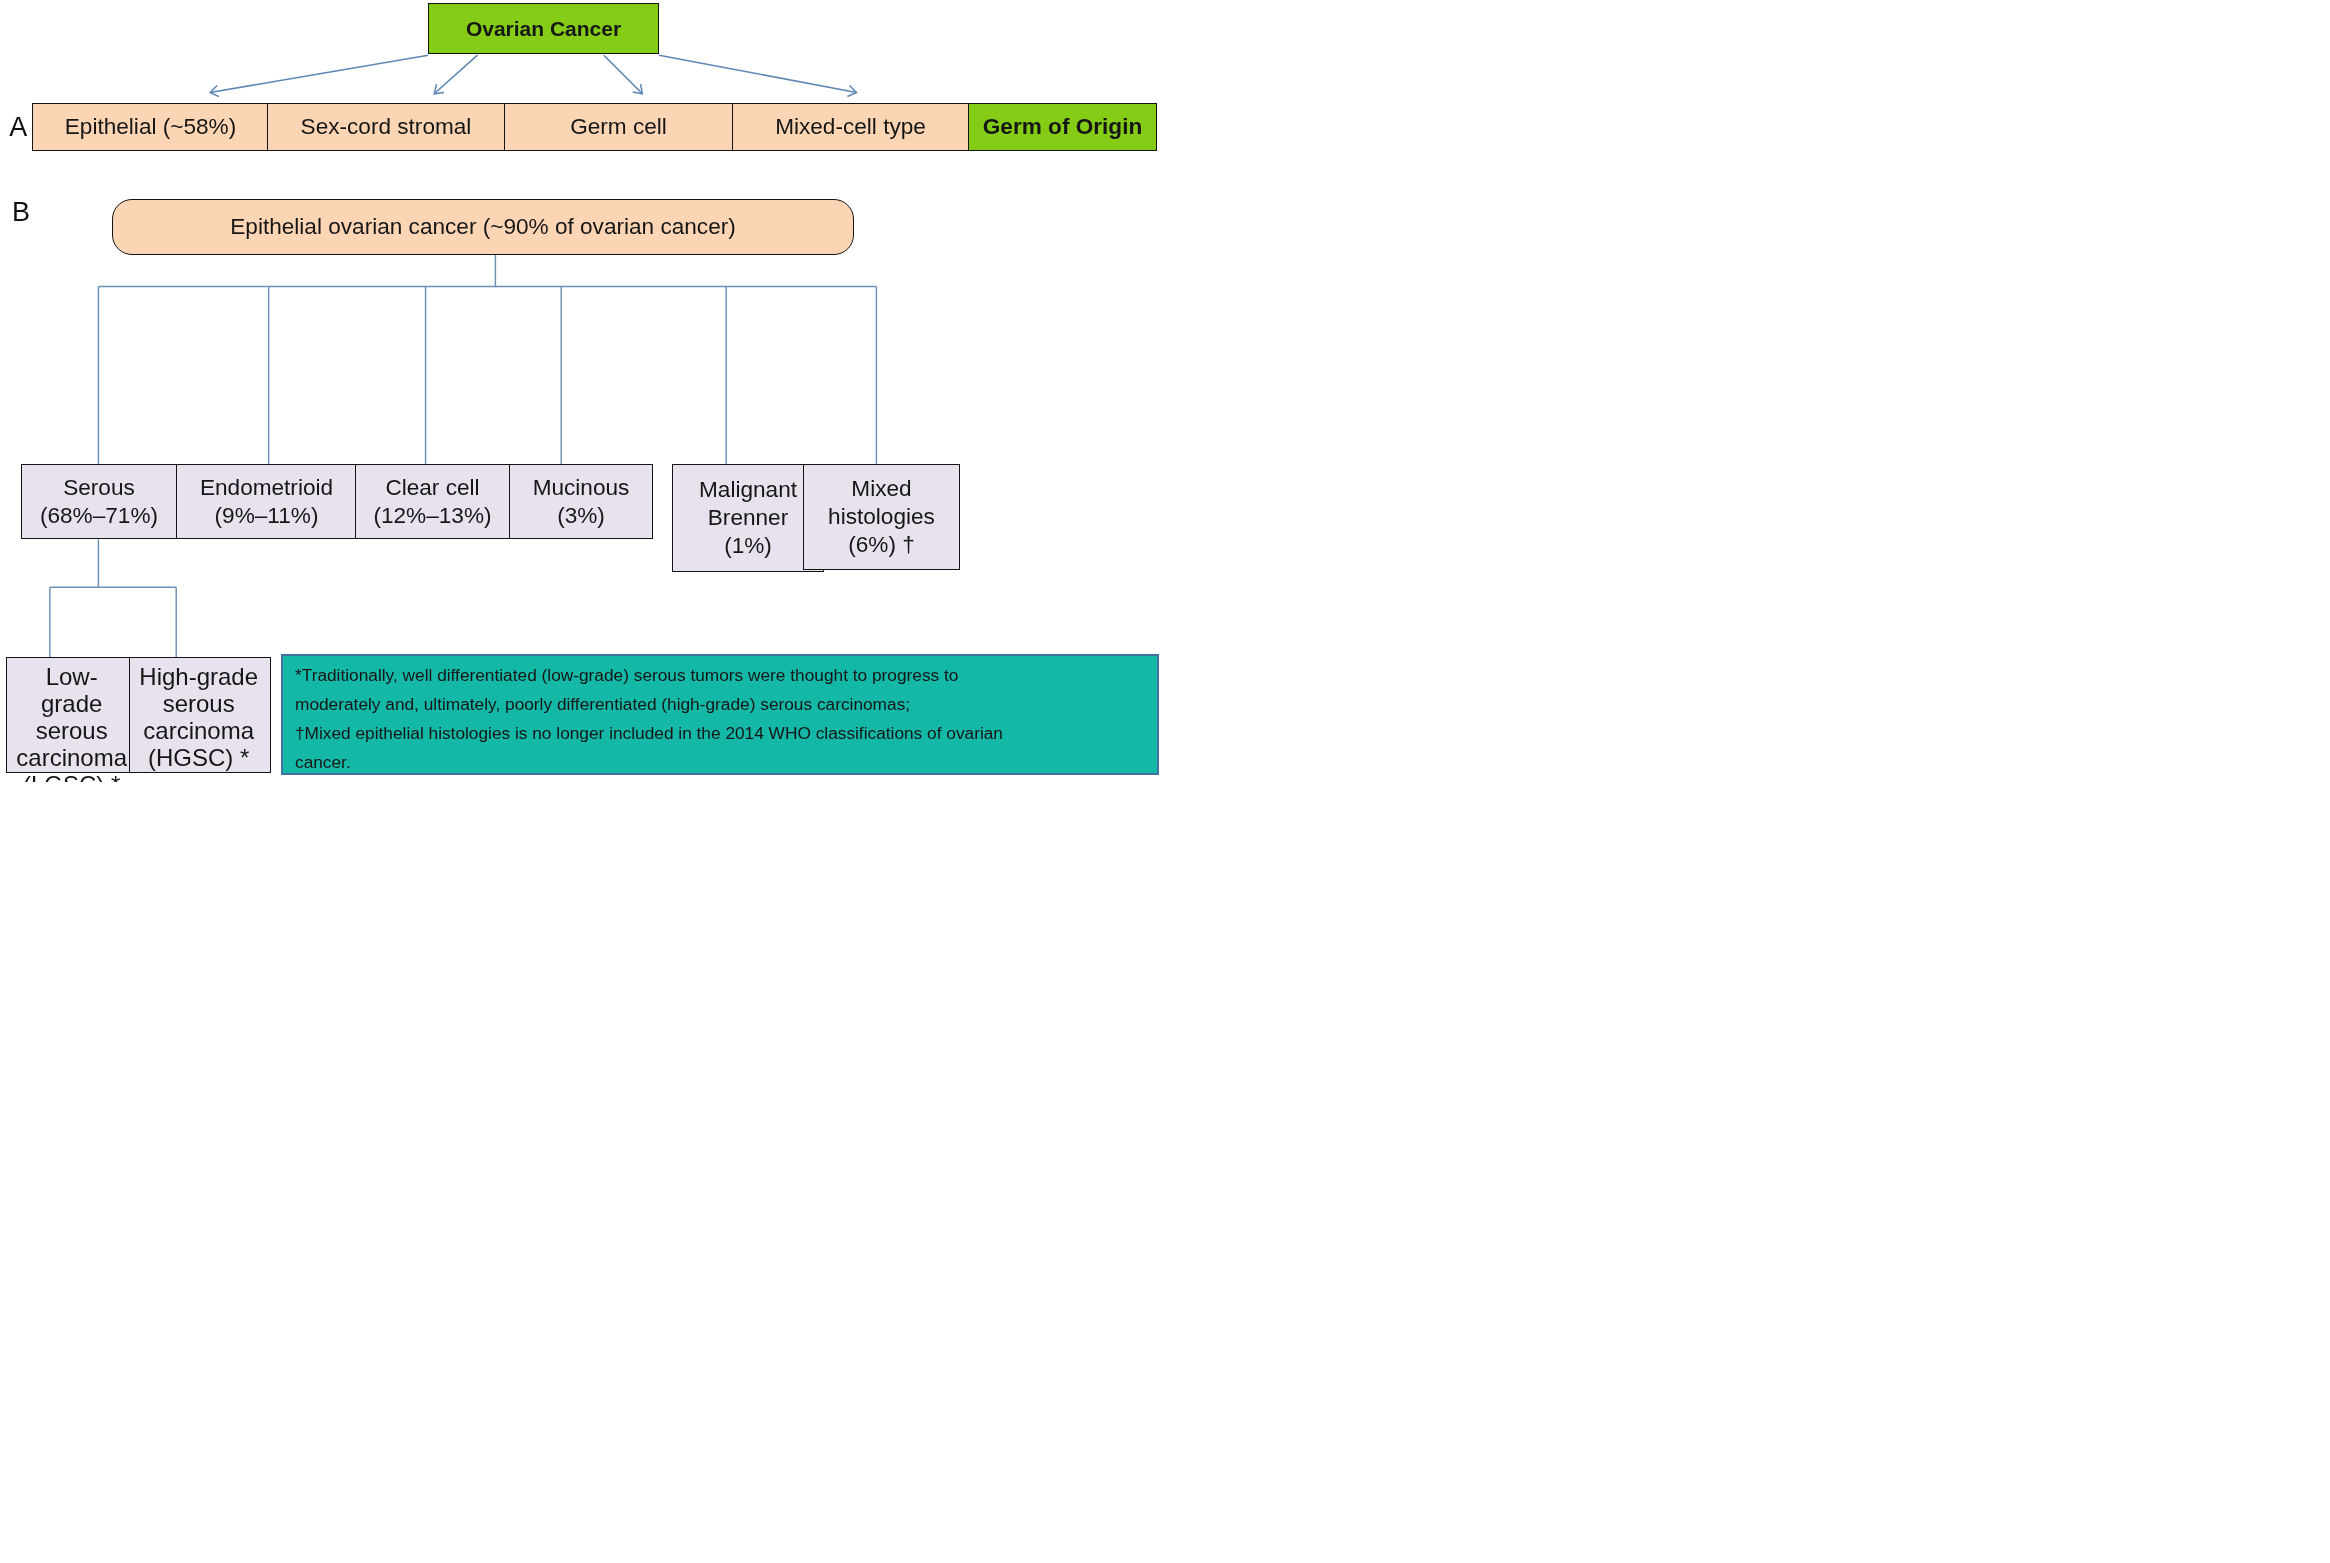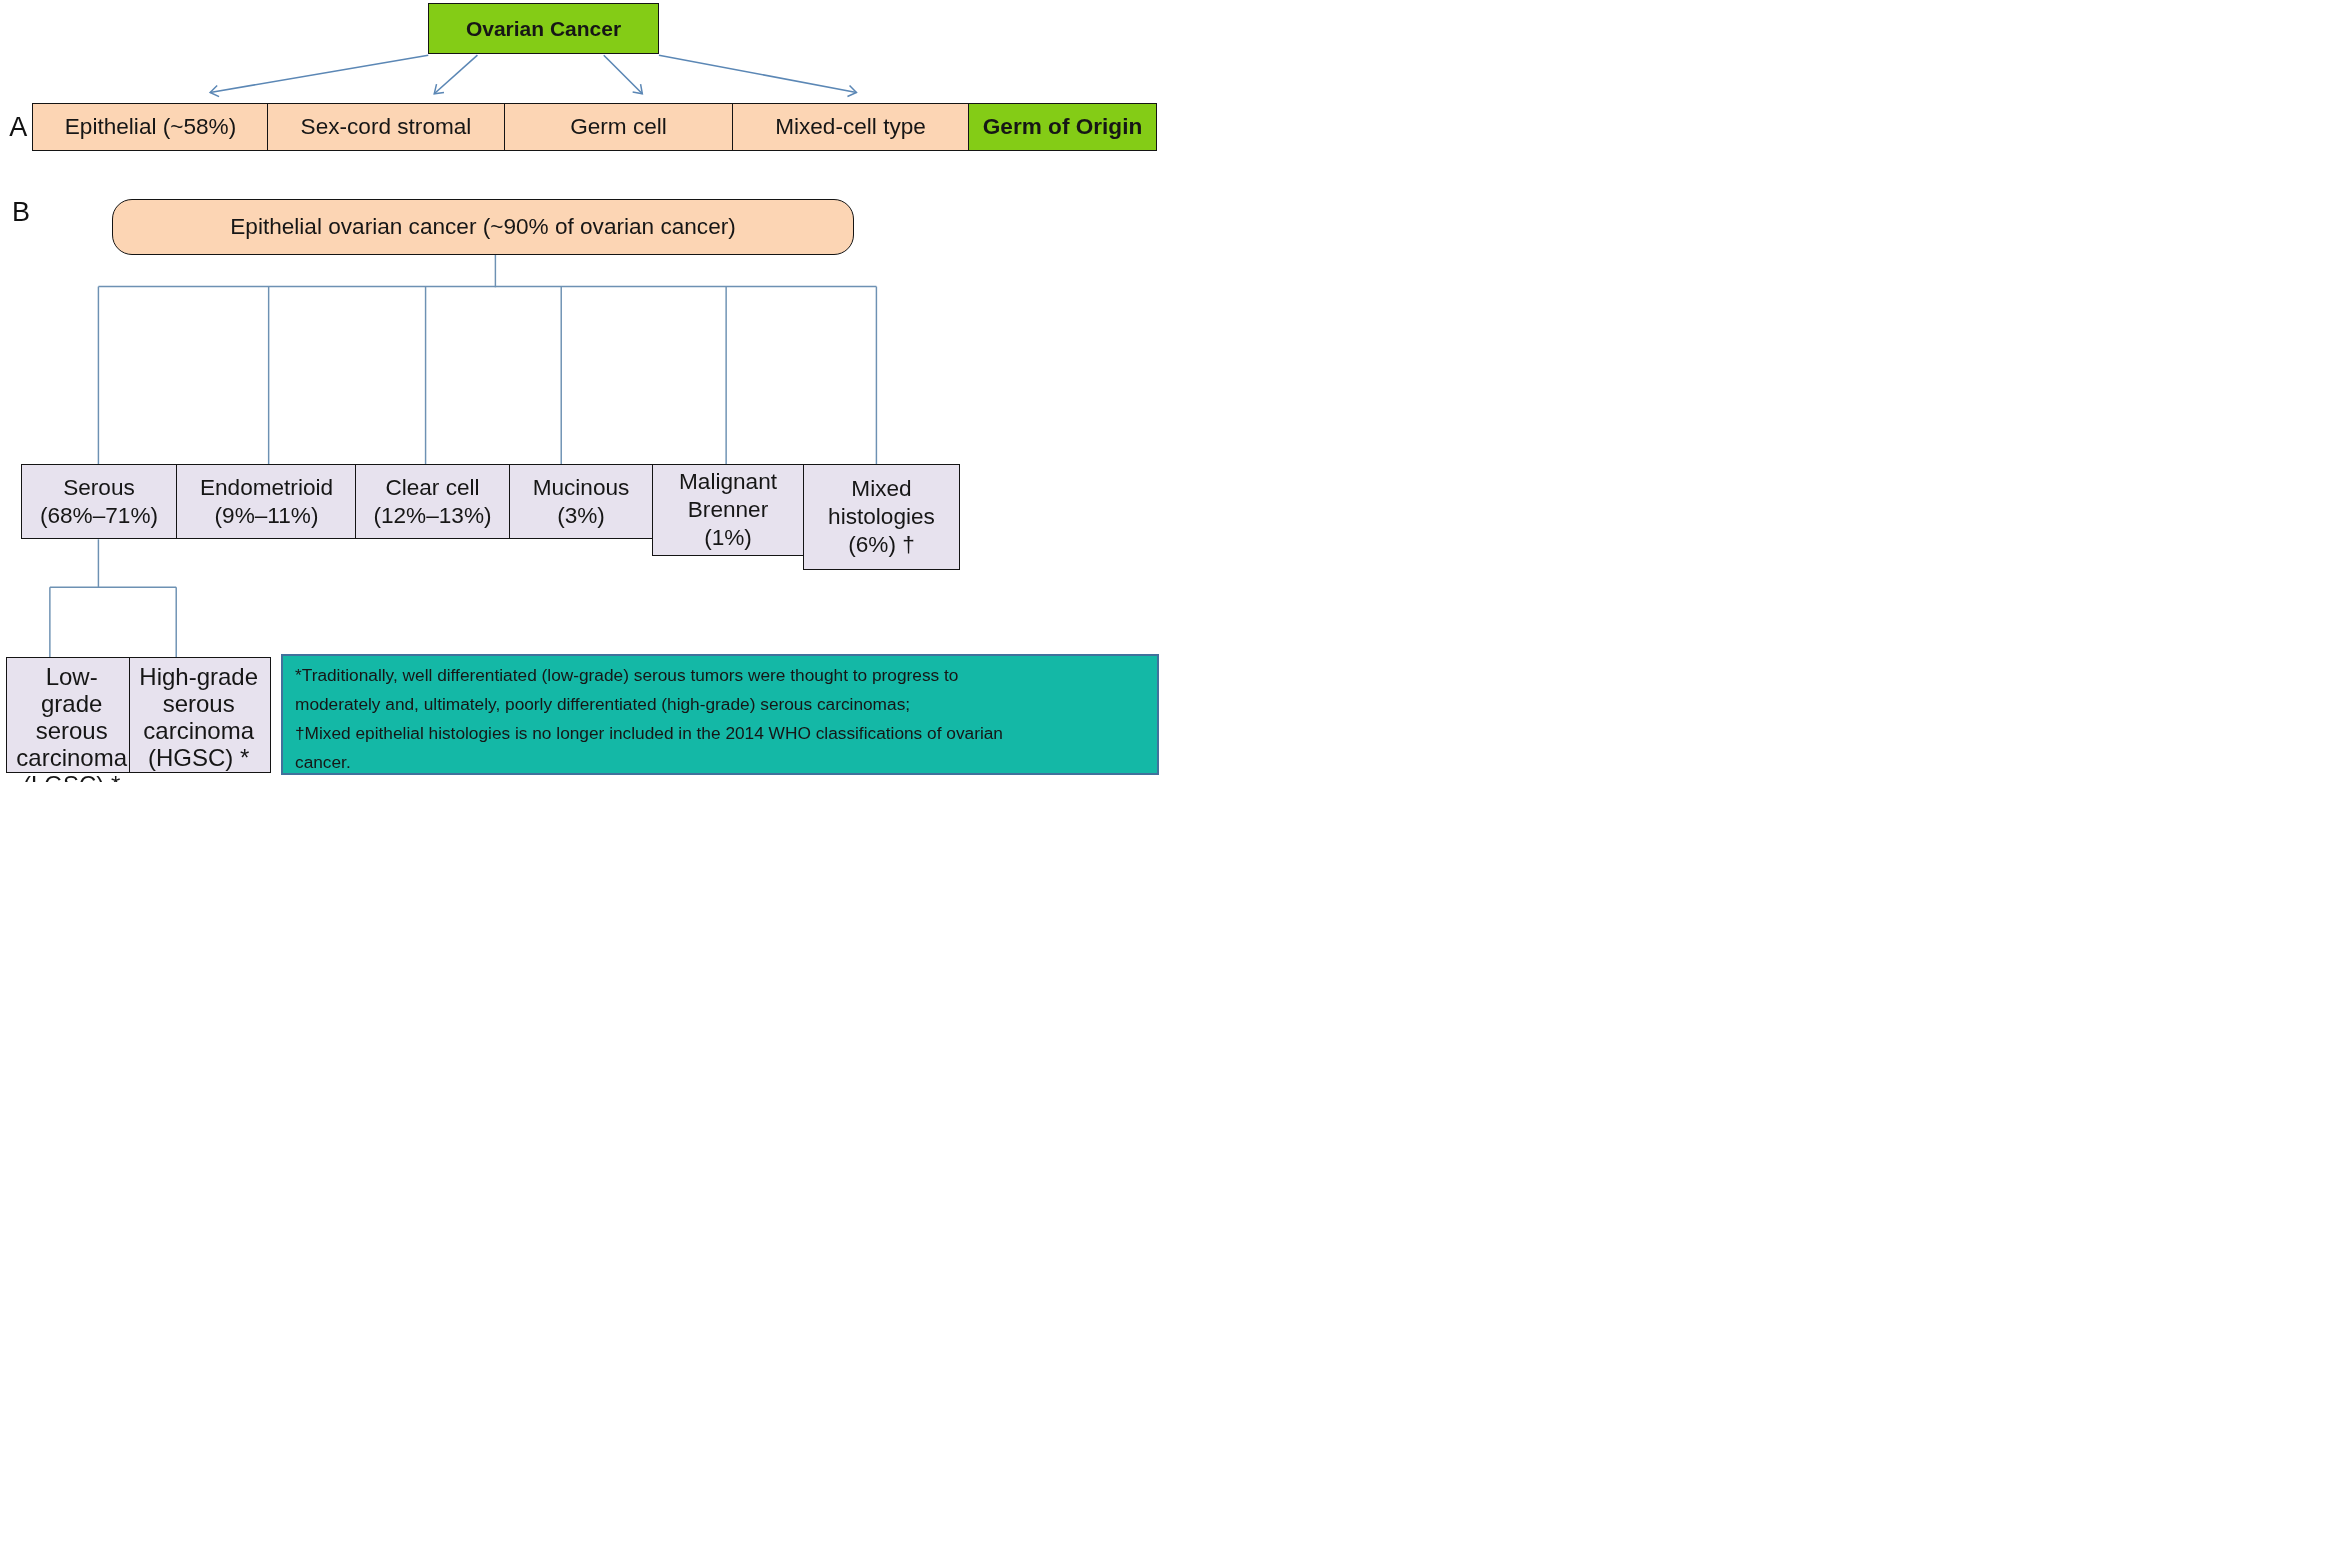--- a/index.html
+++ b/index.html
@@ -21,21 +21,21 @@
   .cA5{left:968px;width:189px;font-weight:bold;}
   .panelLabel{position:absolute;font-size:27px;color:#111;}
   .lblA{left:9.3px;top:112px;}
   .lblB{left:12px;top:197px;}
   .rootB{left:112px;top:199px;width:742px;height:56px;font-size:22.6px;border-radius:20px;}
   .sub{top:464px;font-size:22.6px;line-height:28px;}
   .s1{left:21px;width:156px;height:75px;}
   .s2{left:176px;width:181px;height:75px;}
   .s3{left:355px;width:155px;height:75px;}
   .s4{left:509px;width:144px;height:75px;}
-  .s5{left:652px;width:152px;height:92px;}
+  .s5{left:672px;width:152px;height:108px;}
   .s6{left:803px;width:157px;height:106px;}
   .s7{left:958px;width:198px;height:83px;font-weight:bold;line-height:29px;}
   .grade{top:657px;height:116px;font-size:24px;line-height:27px;
          align-items:flex-start;justify-content:flex-start;text-align:center;
          padding:5.3px 2.7px 0 9.3px;}
   .g1{left:6px;width:124px;}
   .g2{left:129px;width:142px;}
   .footnote{left:281px;top:654px;width:878px;height:121px;border:2px solid #41719c;
             background:#14b8a6;font-size:17.3px;line-height:29px;
             align-items:flex-start;justify-content:flex-start;text-align:left;

